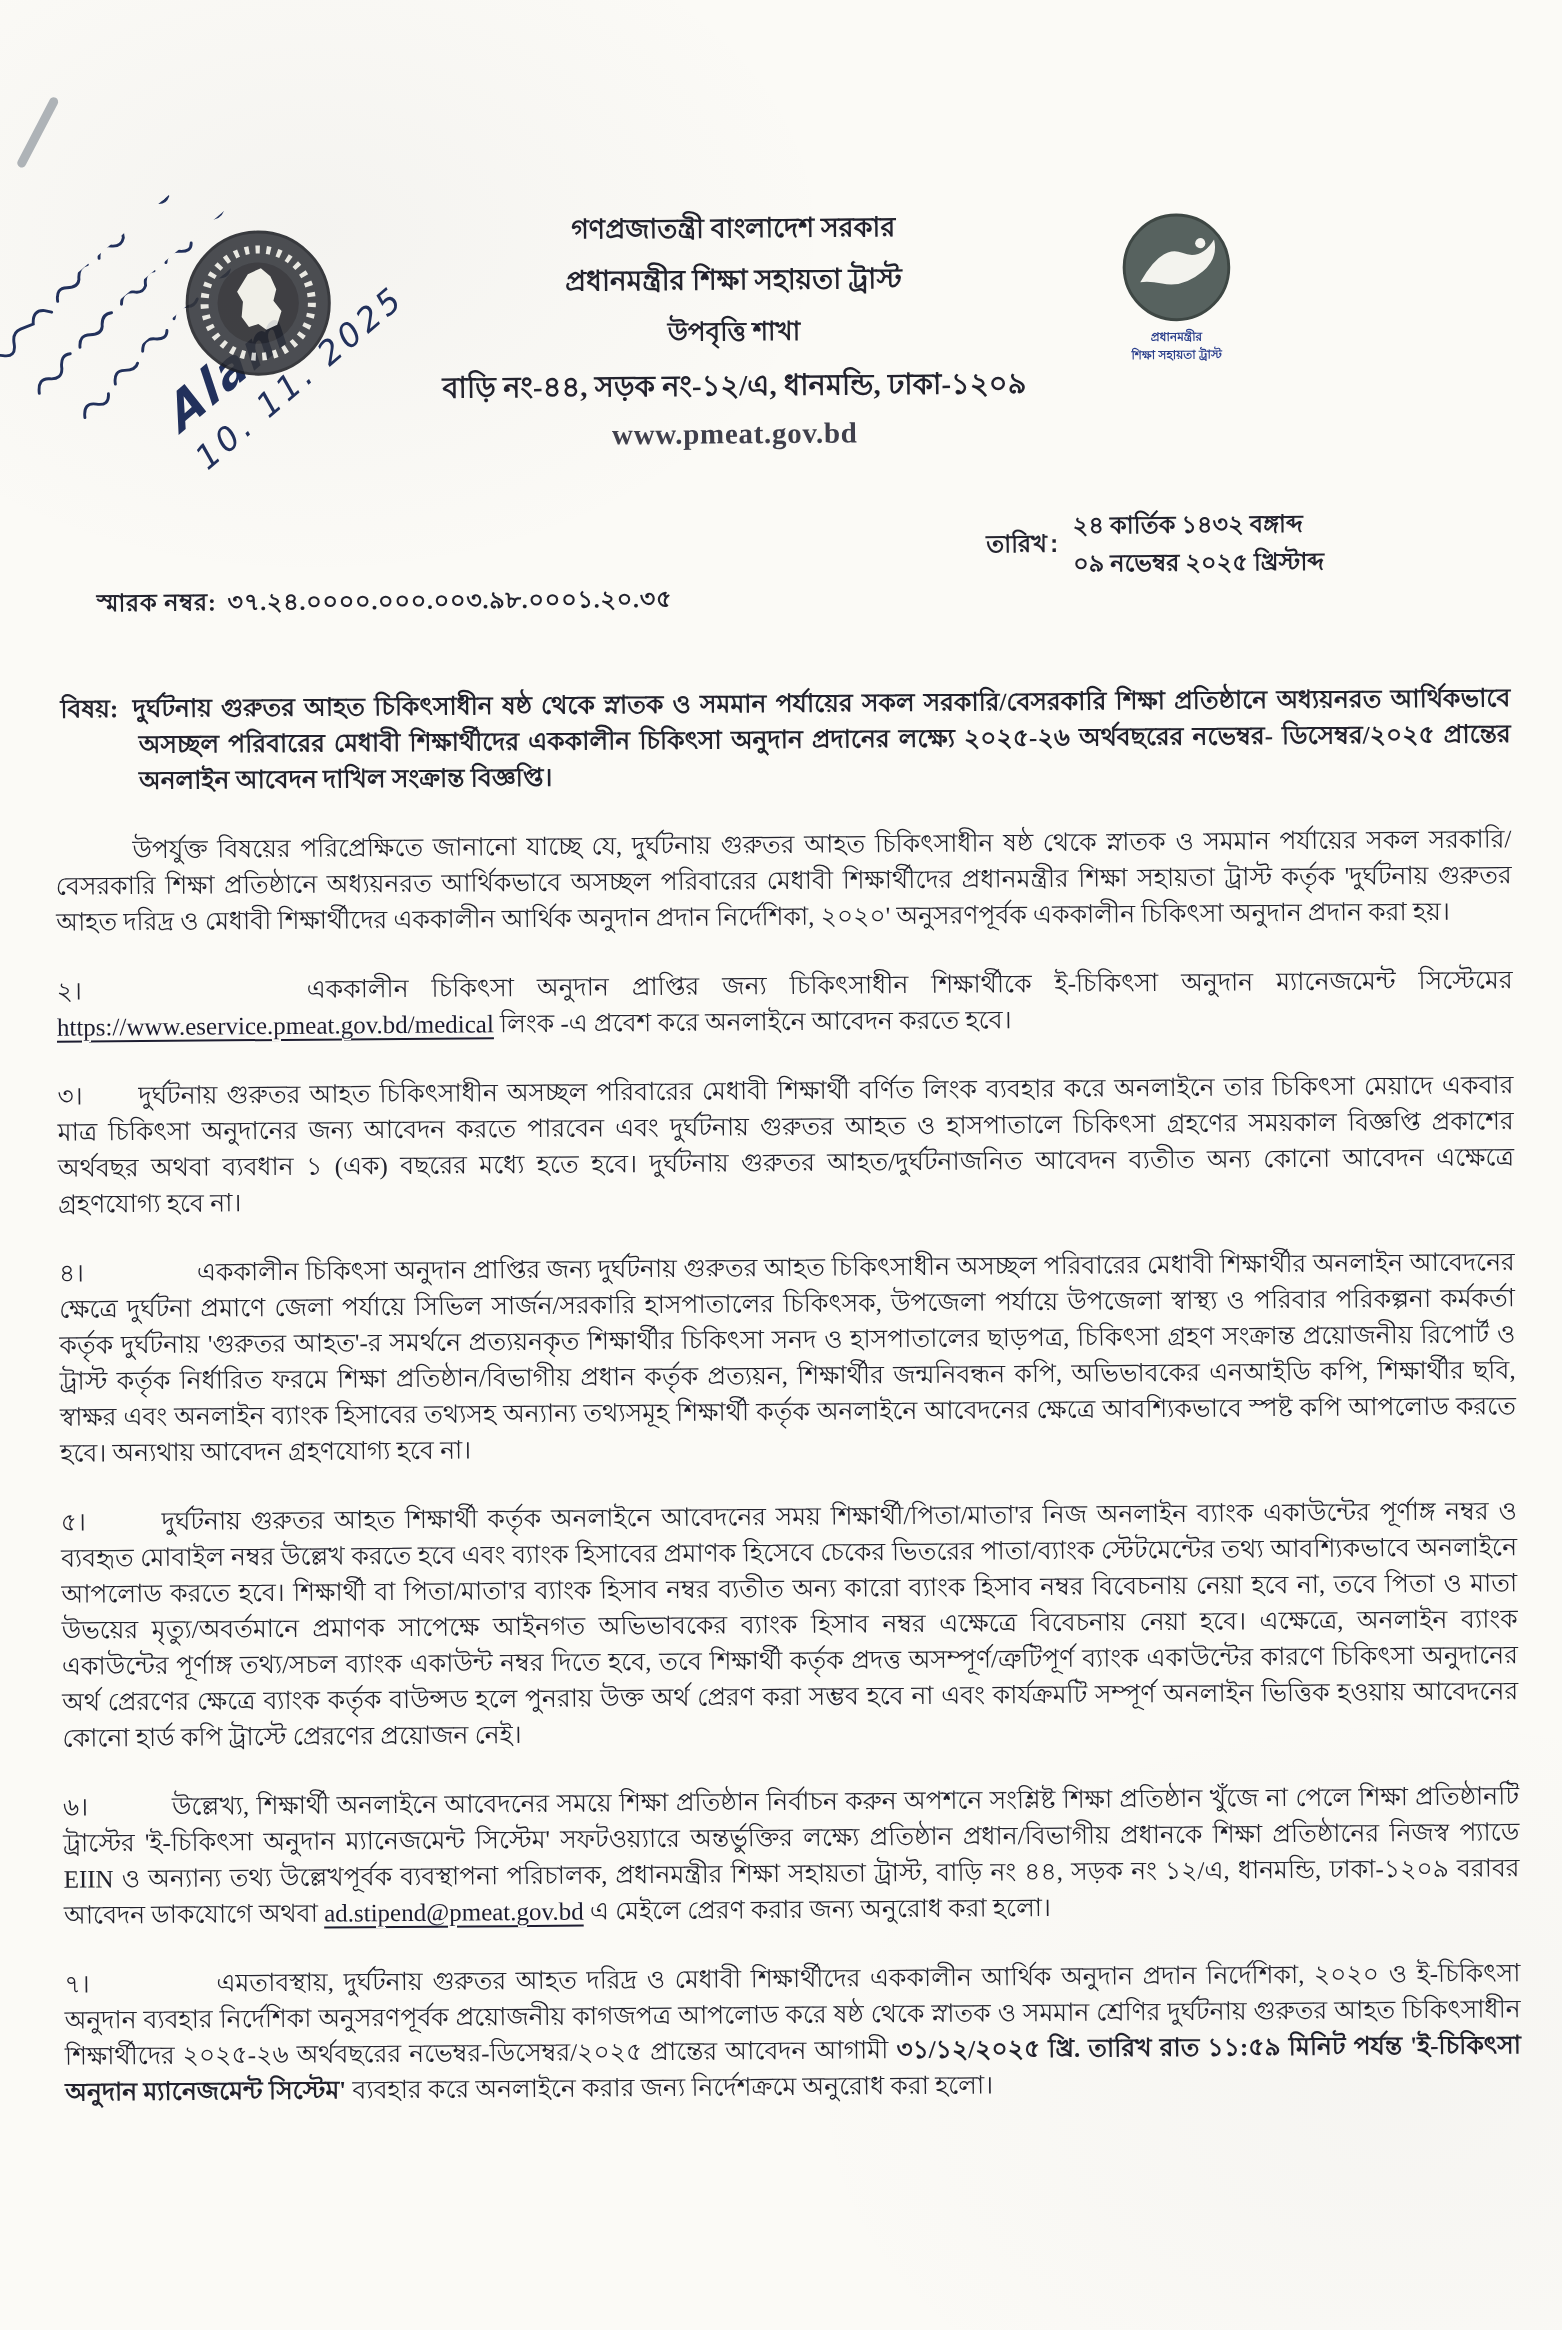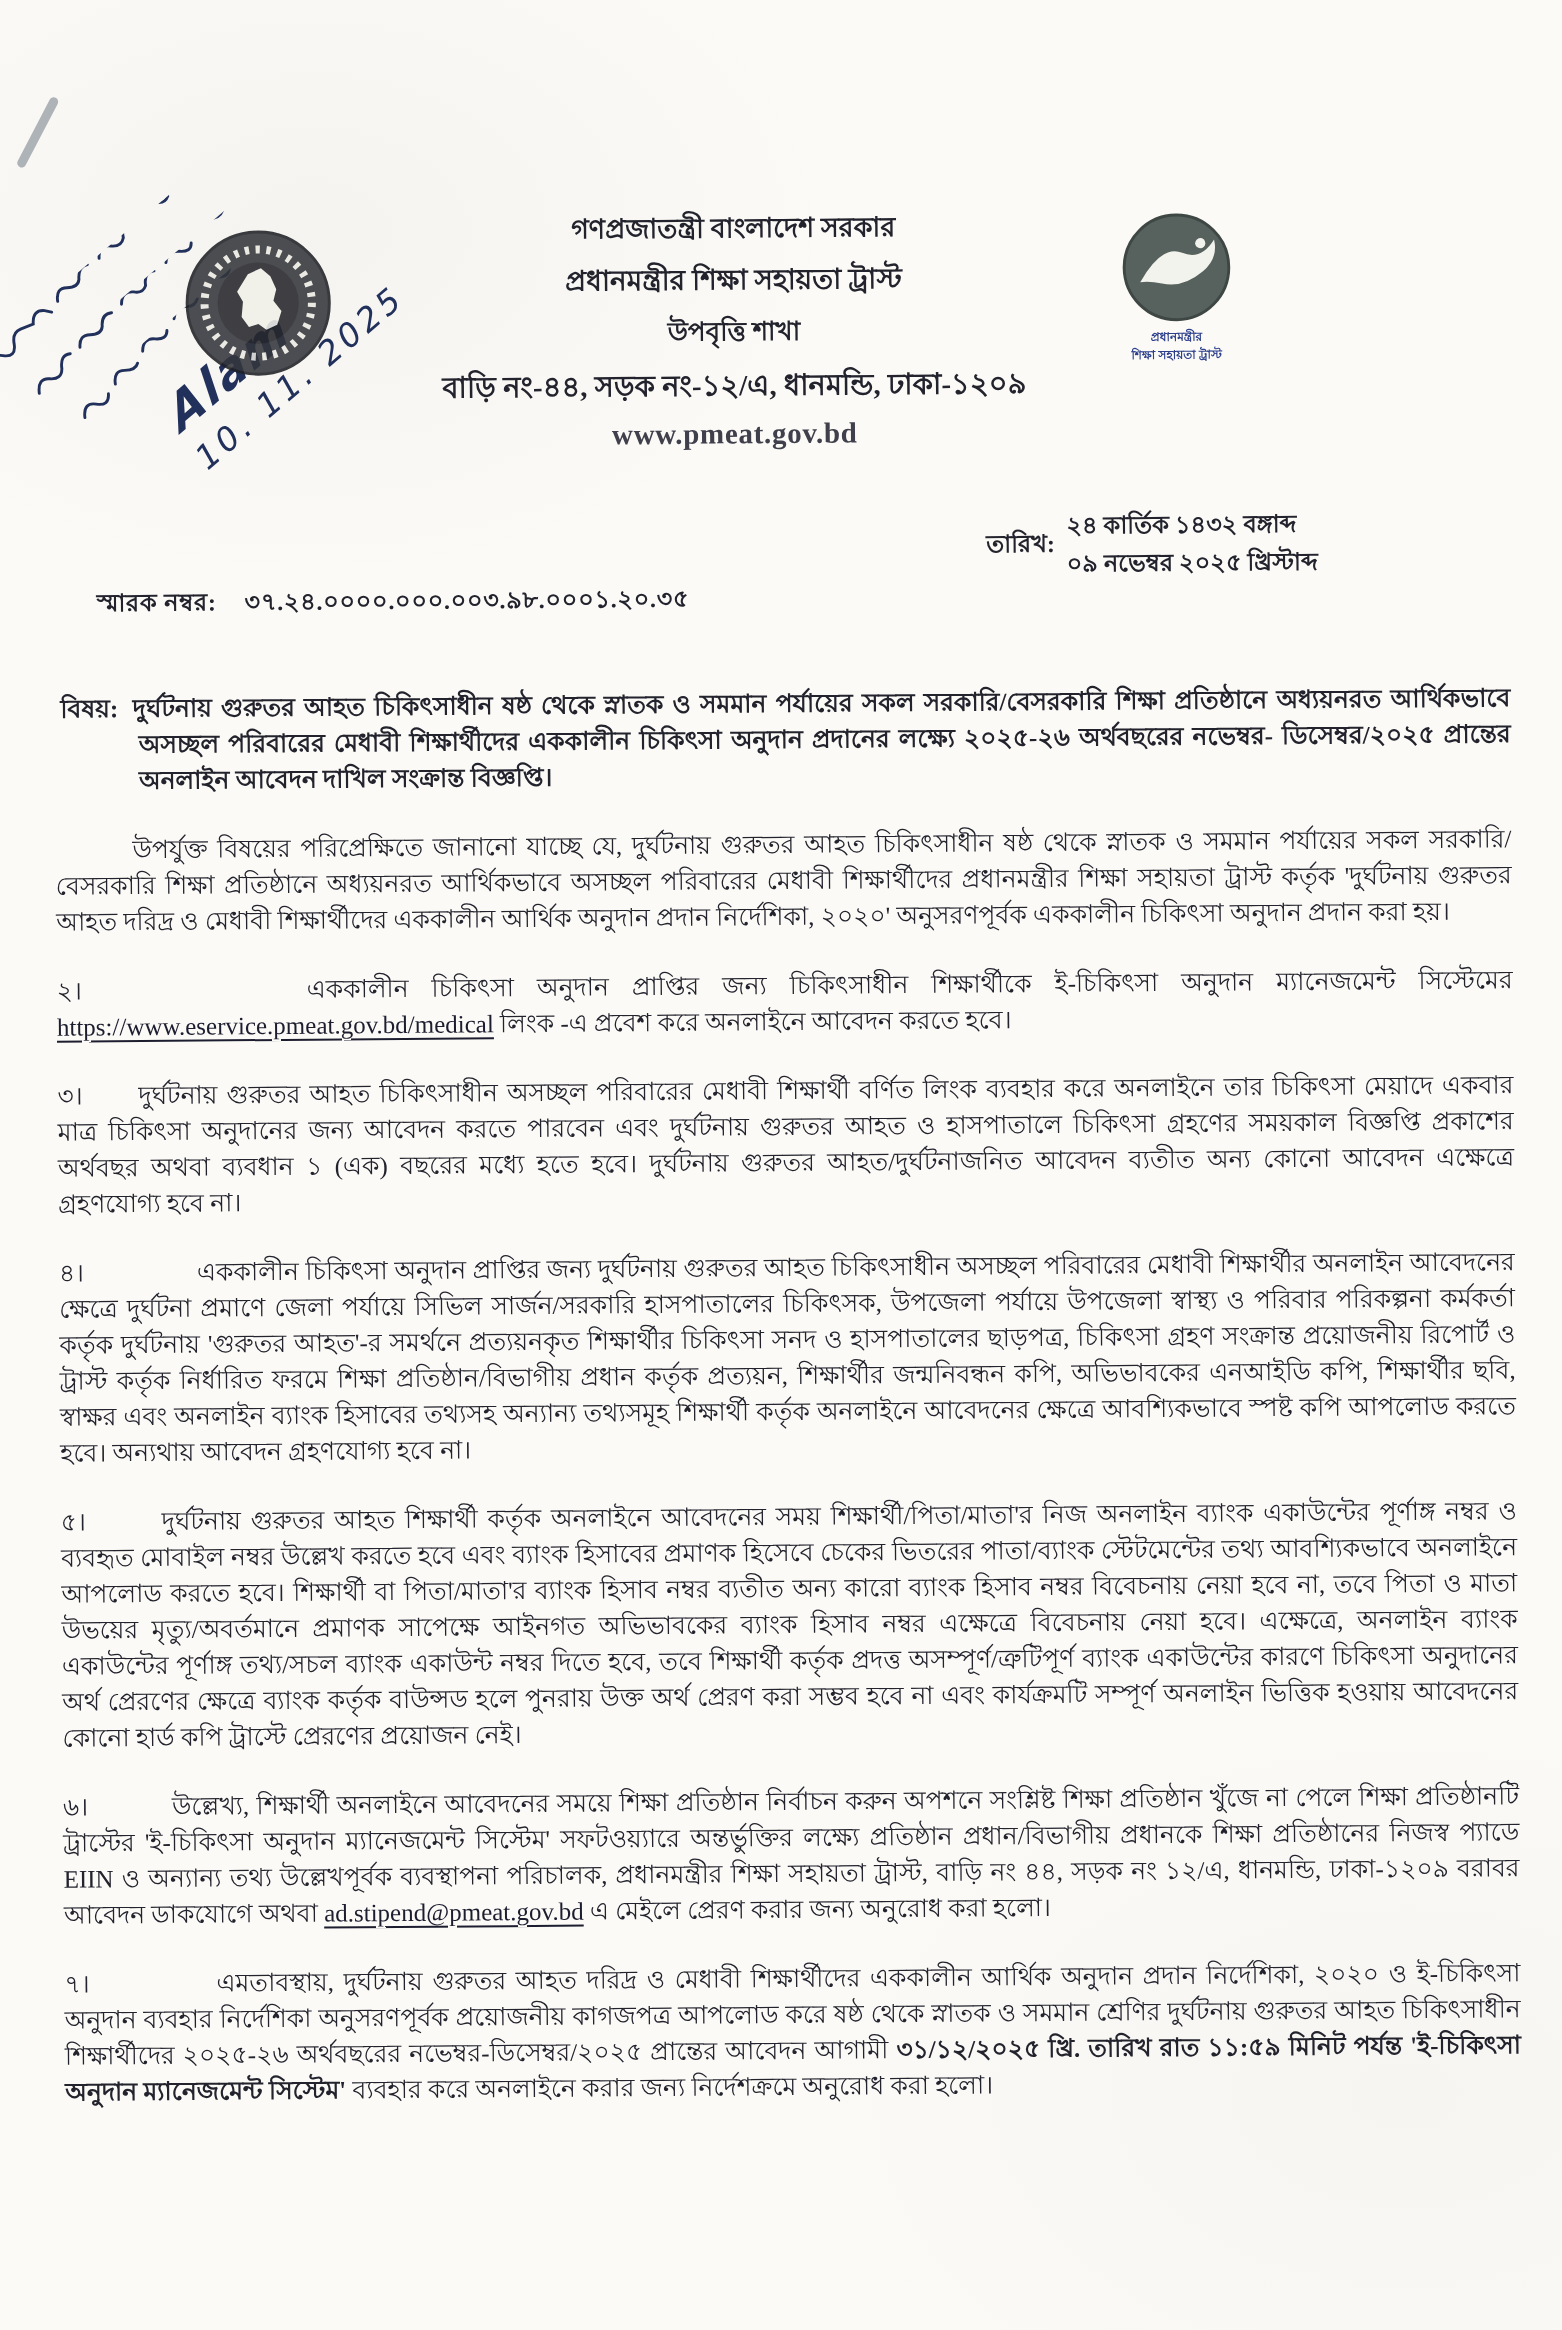--- a/index.html
+++ b/index.html
@@ -40,23 +40,23 @@
   .letterhead{padding-top:207px;text-align:center;margin-right:81px;font-weight:700;}
   .h-govt{font-size:27px;}
   .h-org{font-size:28px;margin-top:5.8px;}
   .h-branch{font-size:26px;margin-top:5.8px;}
   .h-address{font-size:29px;margin-top:7.2px;}
   .h-site{font-size:29px;margin-top:5.8px;letter-spacing:0.7px;color:#40404c;}
 
   
   .meta-row{position:relative;height:110px;margin-top:59px;font-weight:700;}
   .memo{position:absolute;left:101px;bottom:0;font-size:24px;letter-spacing:0.7px;}
-  .memo .label{margin-right:28px;}
+  .memo .label{margin-right:11px;}
   .date-block{position:absolute;left:991px;top:0;display:flex;align-items:center;font-size:24px;}
-  .date-label{margin-right:11.6px;}
+  .date-label{margin-right:11.6px;font-family:Liberation Mono, monospace;}
   .date-lines div{line-height:38px;}
 
   
   .subject{margin:67px 48px 0 64px;font-size:25px;line-height:36px;font-weight:700;
            text-align:justify;padding-left:78px;text-indent:-78px;}
   .subject-label{padding-right:14.5px;}
   p.doc{margin:33px 48px 0 58px;font-size:25px;line-height:36px;text-align:justify;}
   .p1{text-indent:77px;}
   .p4m{margin-top:25px;}
   .p5m{margin-top:27.5px;}

